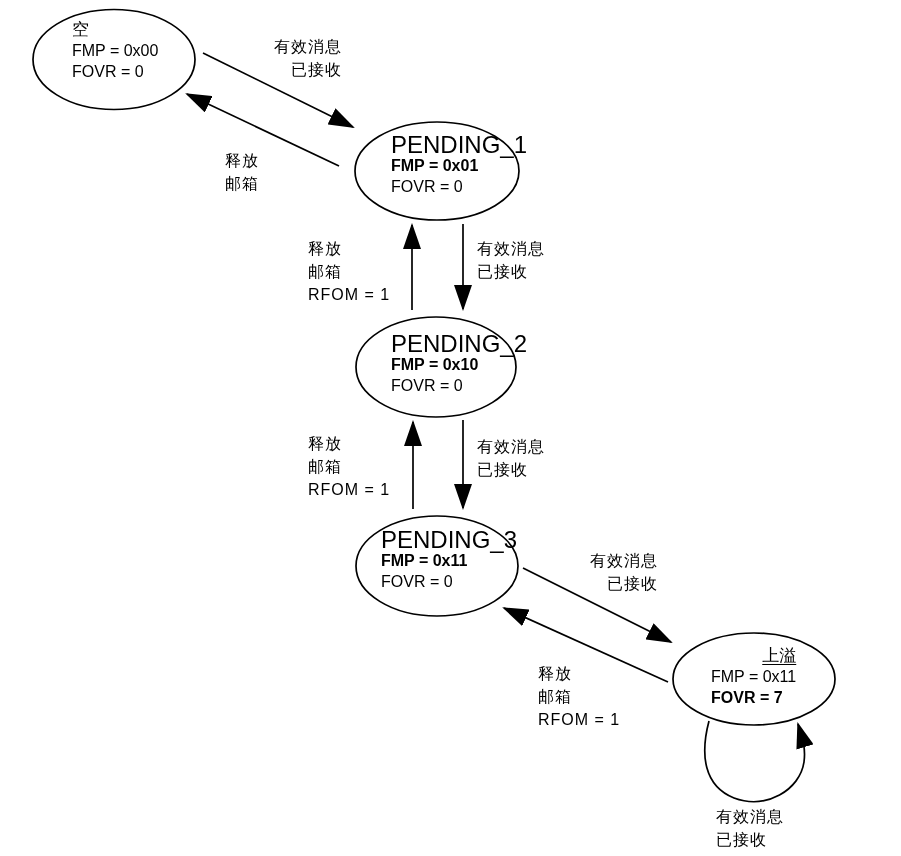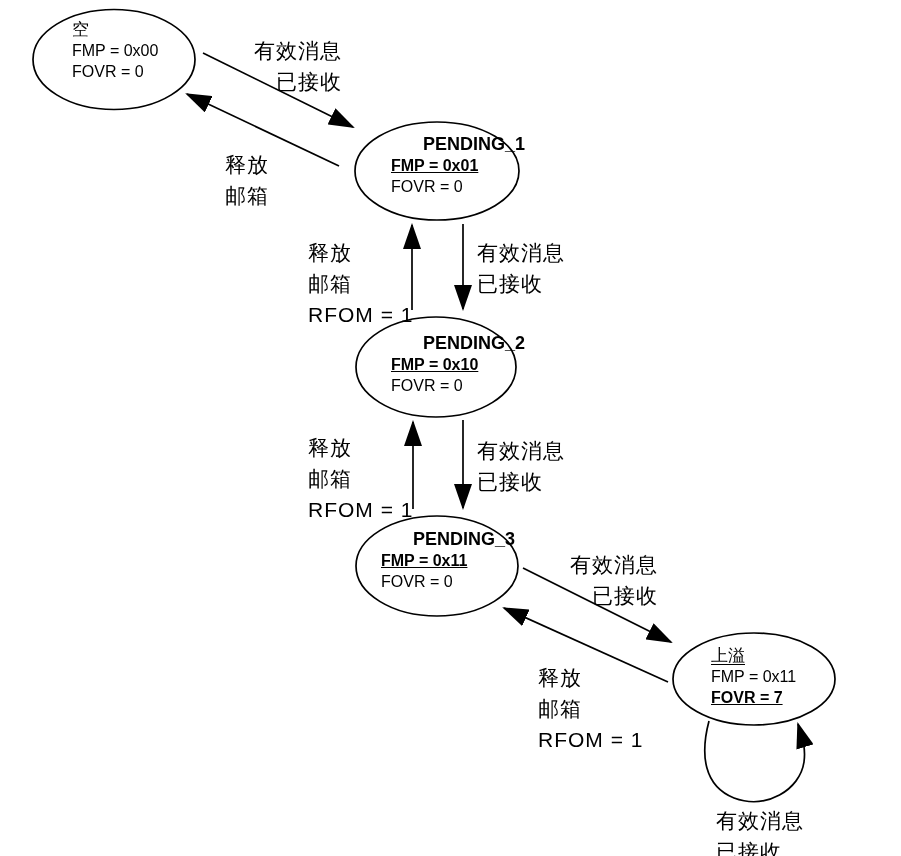--- a/index.html
+++ b/index.html
@@ -35,42 +35,41 @@
   .state {
     position: absolute;
     line-height: 21px;
     font-size: 16px;
     white-space: nowrap;
   }
   .state .sname {
     font-size: 17px;
   }
   .state.latin-name .sname {
-    font-size: 18px;
-    font-weight: bold;
-    margin-left: 32px;
+    font-size: 24px;
+    font-weight: normal;
   }
   .state .bold {
     font-weight: bold;
-    text-decoration: underline;
   }
   .state .underlined {
     text-decoration: underline;
     text-underline-offset: 3px;
+    text-align: right;
   }
   .s-empty { left: 72px;  top: 19px;  }
   .s-p1    { left: 391px; top: 134px; }
   .s-p2    { left: 391px; top: 333px; }
   .s-p3    { left: 381px; top: 529px; }
   .s-ovf   { left: 711px; top: 645px; }
   
   .tlabel {
     position: absolute;
-    font-size: 21px;
-    line-height: 31px;
+    font-size: 16px;
+    line-height: 23px;
     letter-spacing: 1px;
     white-space: pre-line;
   }
   .ta-r { text-align: right; width: 90px; }
   .t1 { left: 252px; top: 35px;  }
   .t2 { left: 225px; top: 149px; }
   .t3 { left: 477px; top: 237px; }
   .t4 { left: 308px; top: 237px; }
   .t5 { left: 477px; top: 435px; }
   .t6 { left: 308px; top: 432px; }

